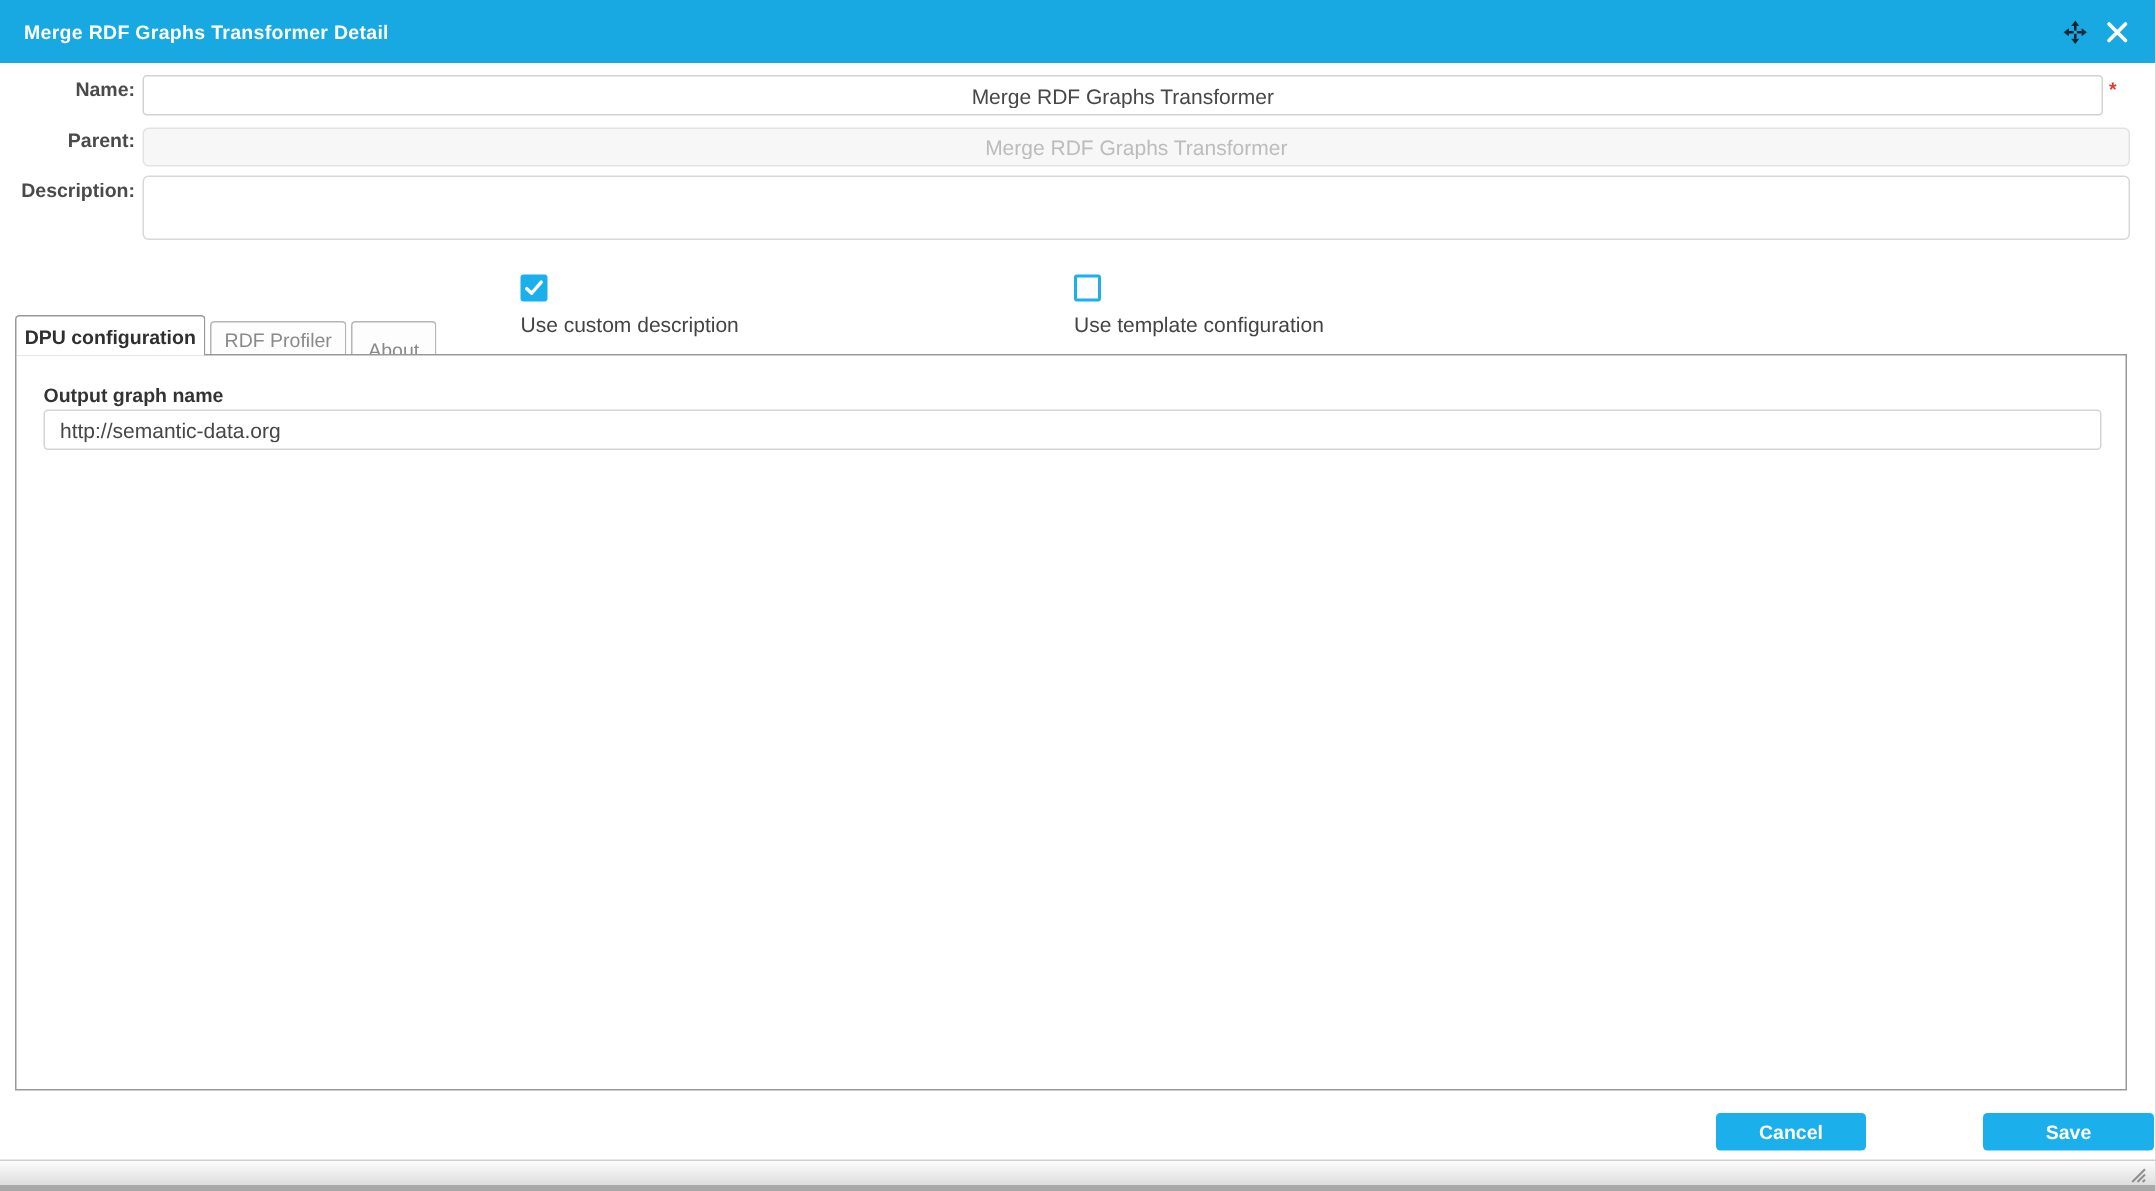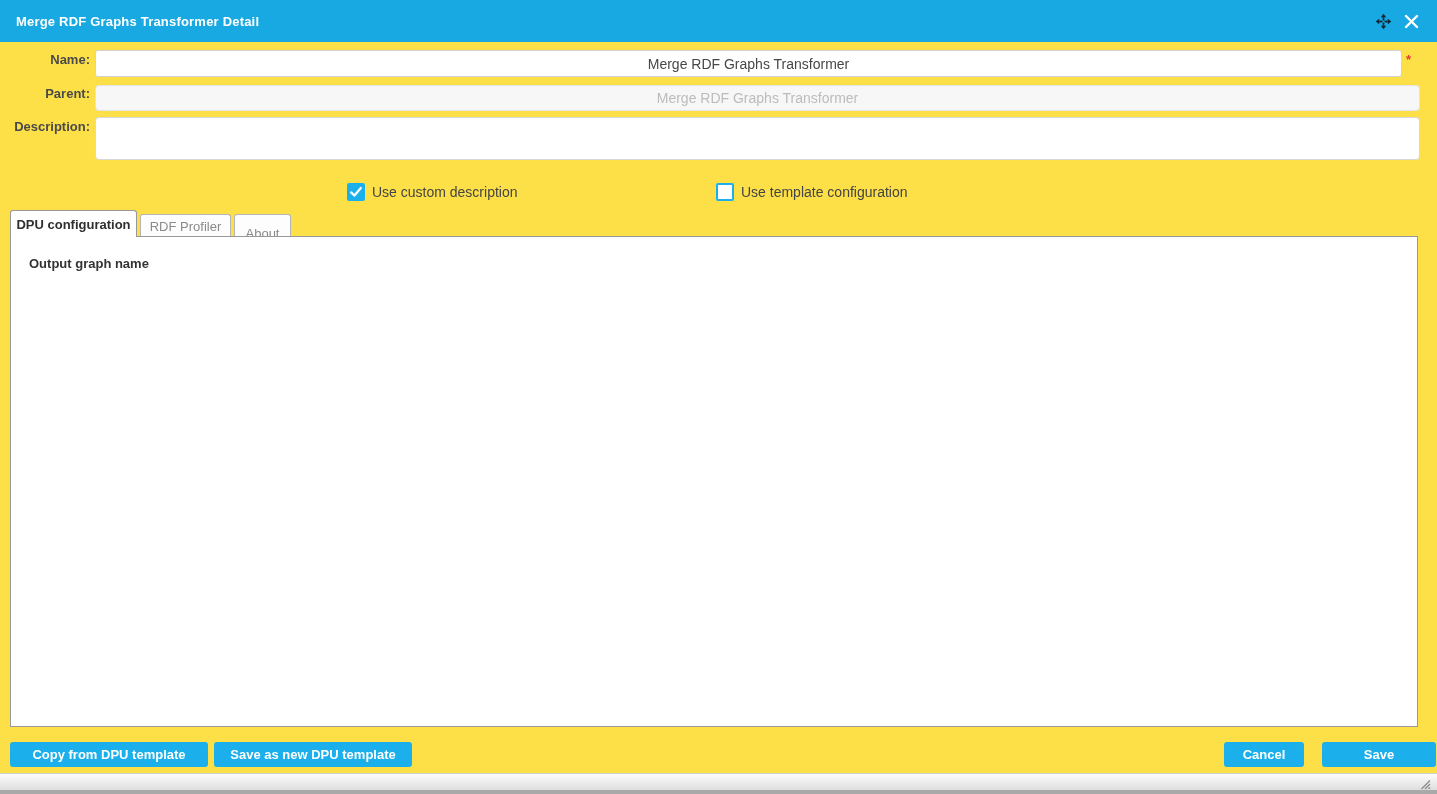--- a/index.html
+++ b/index.html
@@ -1,18 +1,18 @@
 <!DOCTYPE html>
 <html><head>
 <meta charset="utf-8">
 <style>
   * { margin:0; padding:0; box-sizing:border-box; }
   html,body { width:100%; height:100%; }
   body { font-family:"Liberation Sans", sans-serif; background:#9a9a9a; }
-  .dialog { position:relative; width:1437px; height:794px; background:#fde047; overflow:hidden; }
+  .dialog { position:relative; width:1437px; height:794px; background:#ffffff; overflow:hidden; }
 
   
   .titlebar { position:absolute; left:0; top:0; width:1437px; height:42px; background:#18a9e2;
               display:flex; align-items:center; padding:0 12px 0 16px; }
   .titlebar .title { color:#fff; font-size:13px; font-weight:bold; letter-spacing:0.2px; }
   .titlebar .spacer { flex:1; }
   .tb-icon { display:flex; align-items:center; justify-content:center; width:28px; height:28px; cursor:pointer; }
 
   
   .flabel { position:absolute; left:0; width:90px; text-align:right; font-size:13px; font-weight:bold; color:#4a4a4a; }
@@ -20,21 +20,21 @@
             font-family:"Liberation Sans", sans-serif; font-size:14px; color:#474747; padding:0 10px; outline:none;text-align:center; }
   .name-input { left:95px; top:50px; width:1307px; height:27px; }
   .req { position:absolute; left:1406px; top:52px; color:#e53935; font-size:13px; font-weight:bold; }
   .parent-input { left:95px; top:85px; width:1325px; height:26px; background:#f7f7f7; border-color:#e3e3e3;
                   color:#bcbcbc; border-radius:4px; }
   .desc-area { position:absolute; left:95px; top:117px; width:1325px; height:43px; border:1px solid #d8d8d8;
                border-radius:4px; background:#fff; resize:none; outline:none; padding:6px 10px;
                font-family:"Liberation Sans", sans-serif; font-size:14px; color:#474747; }
 
   
-  .cbgroup { position:absolute; top:183px; display:flex; align-items:center; gap:7px; }
+  .cbgroup { position:absolute; top:183px; display:flex; align-items:flex-start; gap:7px;flex-direction:column; }
   .checkbox { width:18px; height:18px; border:2px solid #1bb0eb; border-radius:2px; background:#fff;
               display:flex; align-items:center; justify-content:center; cursor:pointer; }
   .checkbox svg { display:none; }
   .checkbox.checked { background:#1bb0eb; border-color:#1bb0eb; }
   .checkbox.checked svg { display:block; }
   .cblabel { font-size:14px; color:#444; }
 
   
   .tab { position:absolute; display:flex; align-items:center; justify-content:center;
          font-size:13px; cursor:pointer; border:1px solid #b5b5b5; border-bottom:none;
@@ -48,21 +48,21 @@
   .panel-input { position:absolute; left:18px; top:36px; width:1372px; height:27px; border:1px solid #d4d4d4;
                  border-radius:3px; font-family:"Liberation Sans", sans-serif; font-size:14px; color:#474747;
                  padding:0 10px; outline:none; }
 
   
   .btn { position:absolute; top:742px; height:25px; background:#1bb0eb; color:#fff; border:none;
          border-radius:3px; font-family:"Liberation Sans", sans-serif; font-size:13px; font-weight:bold;
          cursor:pointer; }
   .btn-copy { left:10px; width:198px; }
   .btn-saveasnew { left:214px; width:198px; }
-  .btn-cancel { left:1224px; width:80px; }
+  .btn-cancel { left:1144px; width:100px; }
   .btn-save { left:1322px; width:114px; }
 
   
   .statusbar { position:absolute; left:0; top:773px; width:1437px; height:17px;
                background:linear-gradient(#fcfcfc,#dedede); border-top:1px solid #cfcfcf; }
   .bottomstrip { position:absolute; left:0; top:790px; width:1437px; height:4px; background:#a9a9a9; }
   .grip { position:absolute; right:6px; top:2px; cursor:nwse-resize; }
 </style>
 </head>
 <body>
@@ -116,24 +116,23 @@
     </span>
     <span class="cblabel">Use template configuration</span>
   </div>
 
   <div class="tab active" style="left:10px; top:210px; width:127px; height:27px;">DPU configuration</div>
   <div class="tab" style="left:140px; top:214px; width:91px; height:23px;">RDF Profiler</div>
   <div class="tab" style="left:234px; top:214px; width:57px; height:38px;">About</div>
 
   <div class="panel">
     <div class="panel-label">Output graph name</div>
+    <input class="panel-input" type="text" value="http://semantic-data.org" style="">
   </div>
 
-  <button class="btn btn-copy">Copy from DPU template</button>
-  <button class="btn btn-saveasnew">Save as new DPU template</button>
   <button class="btn btn-cancel">Cancel</button>
   <button class="btn btn-save">Save</button>
 
   <div class="statusbar">
     <span class="grip">
       <svg width="13" height="13" viewBox="0 0 13 13">
         <line x1="3.5" y1="12" x2="12" y2="3.5" stroke="#8f8f8f" stroke-width="1.4"></line>
         <line x1="7" y1="12" x2="12" y2="7" stroke="#8f8f8f" stroke-width="1.4"></line>
         <line x1="10.5" y1="12" x2="12" y2="10.5" stroke="#8f8f8f" stroke-width="1.4"></line>
       </svg>

